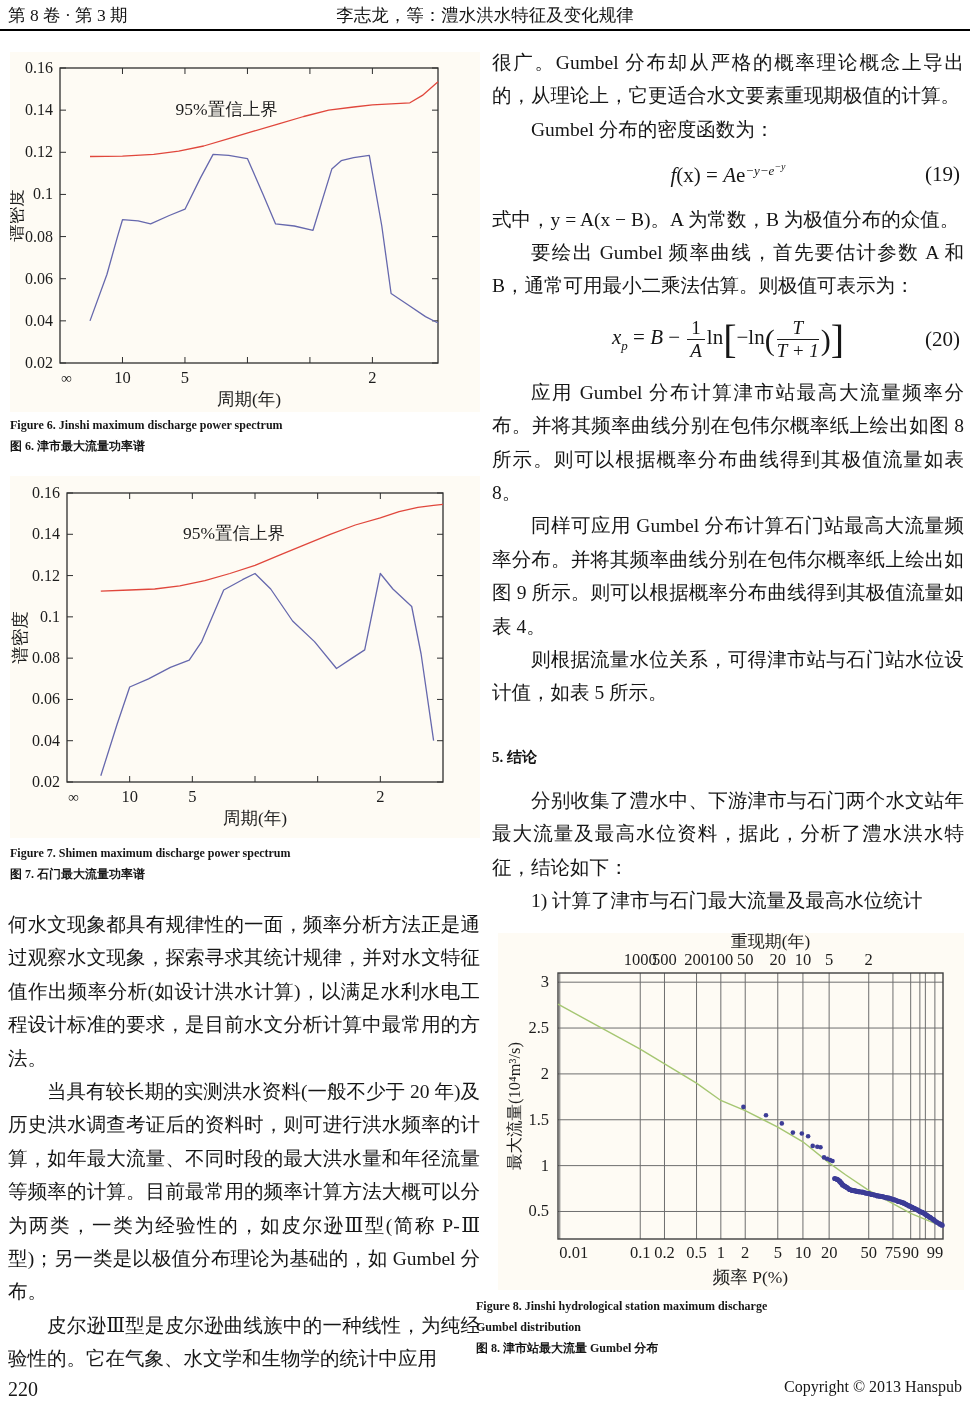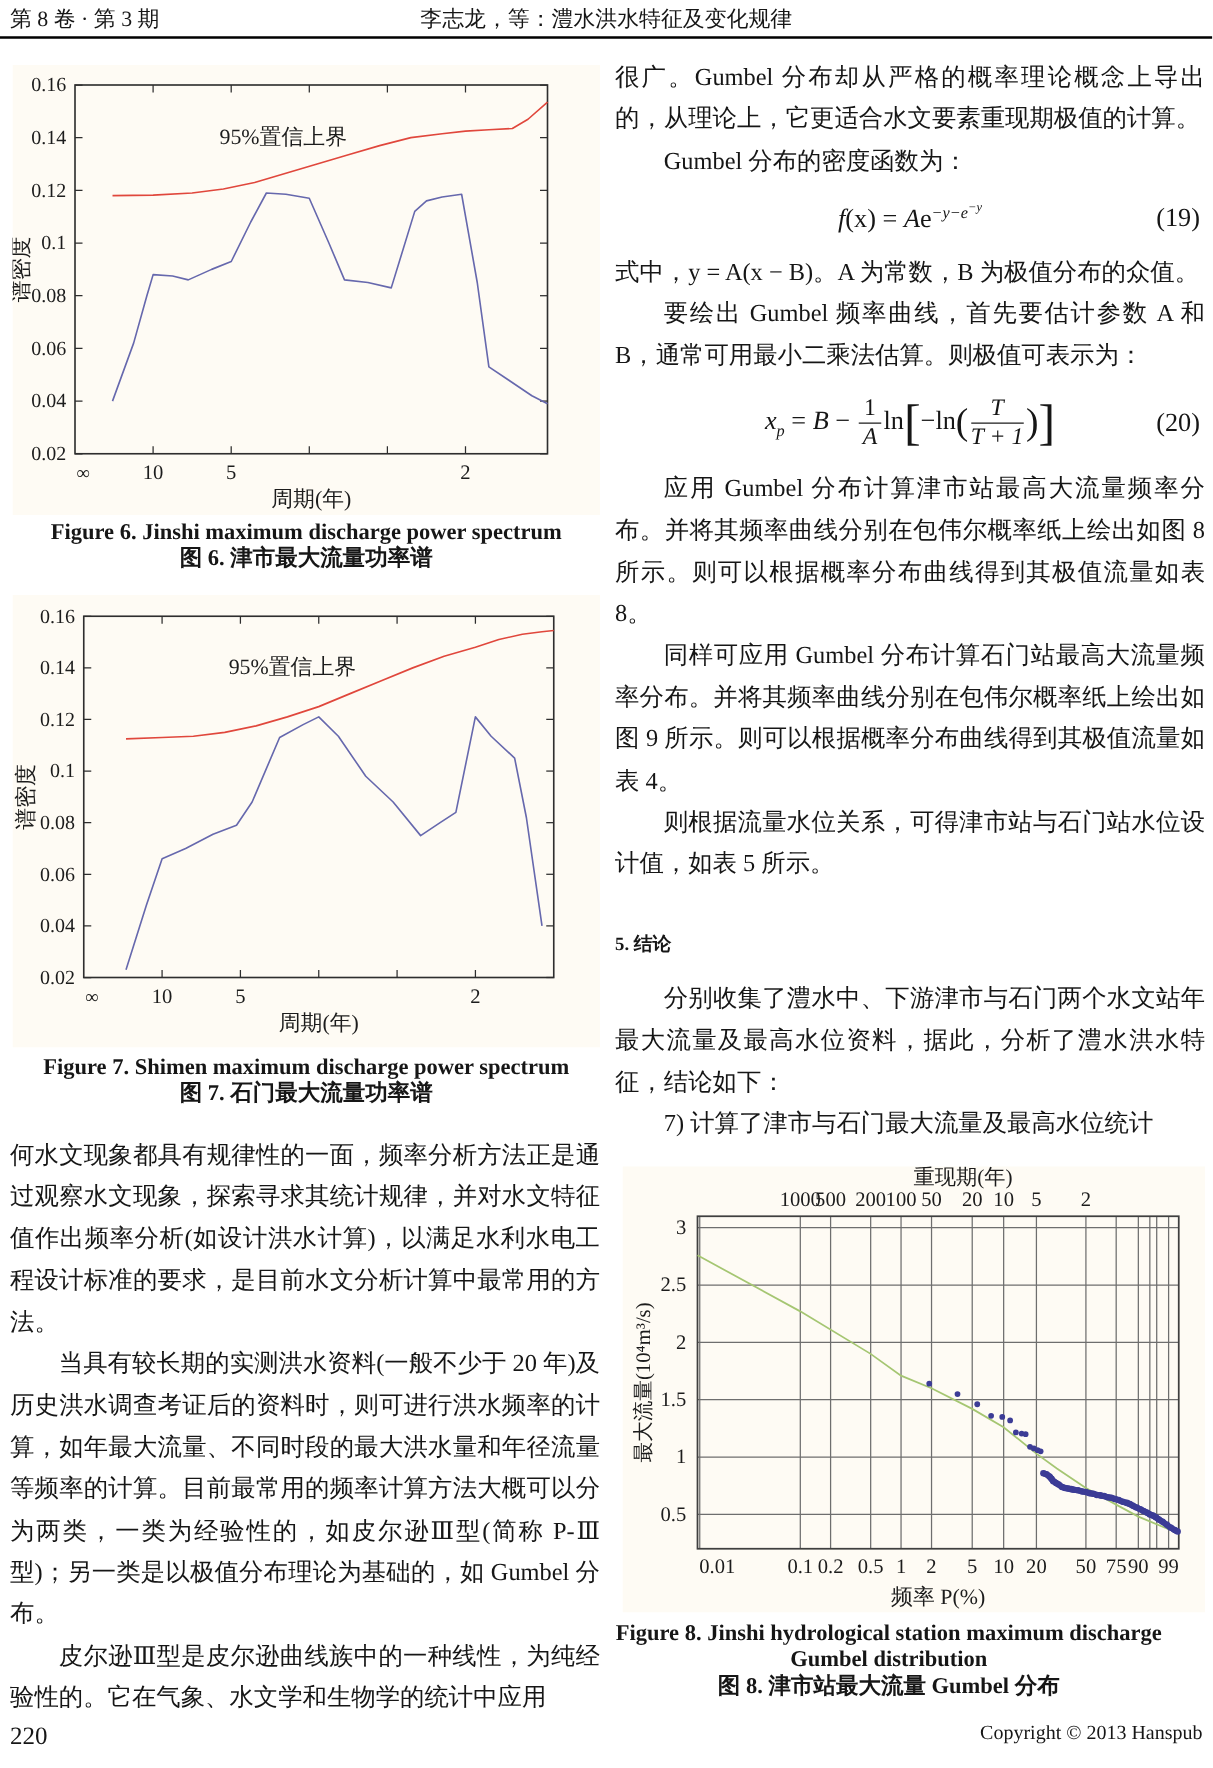--- a/index.html
+++ b/index.html
@@ -5,22 +5,22 @@
   html,body{margin:0;padding:0;background:#ffffff;}
   #page{position:relative;width:970px;height:1414px;background:#ffffff;overflow:hidden;
         font-family:"Liberation Serif","DejaVu Serif",serif;color:#161616;}
   
   #header{position:absolute;left:0;top:0;width:970px;height:29px;border-bottom:2.5px solid #000;}
   #issue{position:absolute;left:8px;top:3px;font-size:17.5px;}
   #article-title{position:absolute;left:0;top:3px;width:970px;text-align:center;font-size:17.5px;}
   
   svg{position:absolute;}
   svg text{font-family:"Liberation Serif","DejaVu Serif",serif;fill:#1c1c1c;}
-  .caption{position:absolute;width:470px;text-align:center;font-weight:bold;
-           font-size:18px;line-height:21px;}
+  .caption{position:absolute;width:470px;text-align:left;font-weight:bold;
+           font-size:12px;line-height:21px;}
   
   .textcol{position:absolute;width:472px;font-size:19.5px;line-height:33.4px;text-align:justify;}
   .textcol p{margin:0;}
   .textcol p.ind{text-indent:2em;}
   .sect-head{font-size:15px;font-weight:bold;margin:32px 0 12px !important;line-height:30px;}
   
   .equation{position:relative;display:flex;align-items:flex-start;justify-content:center;
             margin:14px 0;font-size:21px;line-height:normal;text-align:left;}
   .equation i{font-family:"Liberation Serif",serif;}
   .eq-num{position:absolute;right:4px;top:50%;transform:translateY(-50%);font-style:normal;}
@@ -174,21 +174,21 @@
         <i>x</i><sub class="p"><i>p</i></sub><span> = </span><i>B</i><span> − </span><span class="frac"><span class="num">1</span><span class="den"><i>A</i></span></span><span>ln</span><span class="bigbr">[</span><span>−ln</span><span class="medbr">(</span><span class="frac"><span class="num"><i>T</i></span><span class="den"><i>T + 1</i></span></span><span class="medbr">)</span><span class="bigbr">]</span>
       </span>
       <span class="eq-num">(20)</span>
     </div>
 
     <p class="ind">应用 Gumbel 分布计算津市站最高大流量频率分布。并将其频率曲线分别在包伟尔概率纸上绘出如图 8 所示。则可以根据概率分布曲线得到其极值流量如表 8。</p>
     <p class="ind">同样可应用 Gumbel 分布计算石门站最高大流量频率分布。并将其频率曲线分别在包伟尔概率纸上绘出如图 9 所示。则可以根据概率分布曲线得到其极值流量如表 4。</p>
     <p class="ind">则根据流量水位关系，可得津市站与石门站水位设计值，如表 5 所示。</p>
     <p class="sect-head">5. 结论</p>
     <p class="ind">分别收集了澧水中、下游津市与石门两个水文站年最大流量及最高水位资料，据此，分析了澧水洪水特征，结论如下：</p>
-    <p class="ind">7) 计算了津市与石门最大流量及最高水位统计</p>
+    <p class="ind">1) 计算了津市与石门最大流量及最高水位统计</p>
   </div>
 
   <svg id="fig8" style="left:498px;top:933px;" width="466" height="357" viewBox="0 0 466 357">
       <rect x="0" y="0" width="466" height="357" fill="#fefbf4"></rect>
       <line x1="60" y1="278.48275862068965" x2="445" y2="278.48275862068965" stroke="#6e6e6e" stroke-width="1"></line>
       <text x="51" y="283.48275862068965" text-anchor="end" font-size="16.5">0.5</text>
       <line x1="60" y1="232.6206896551724" x2="445" y2="232.6206896551724" stroke="#6e6e6e" stroke-width="1"></line>
       <text x="51" y="237.6206896551724" text-anchor="end" font-size="16.5">1</text>
       <line x1="60" y1="186.75862068965517" x2="445" y2="186.75862068965517" stroke="#6e6e6e" stroke-width="1"></line>
       <text x="51" y="191.75862068965517" text-anchor="end" font-size="16.5">1.5</text>

